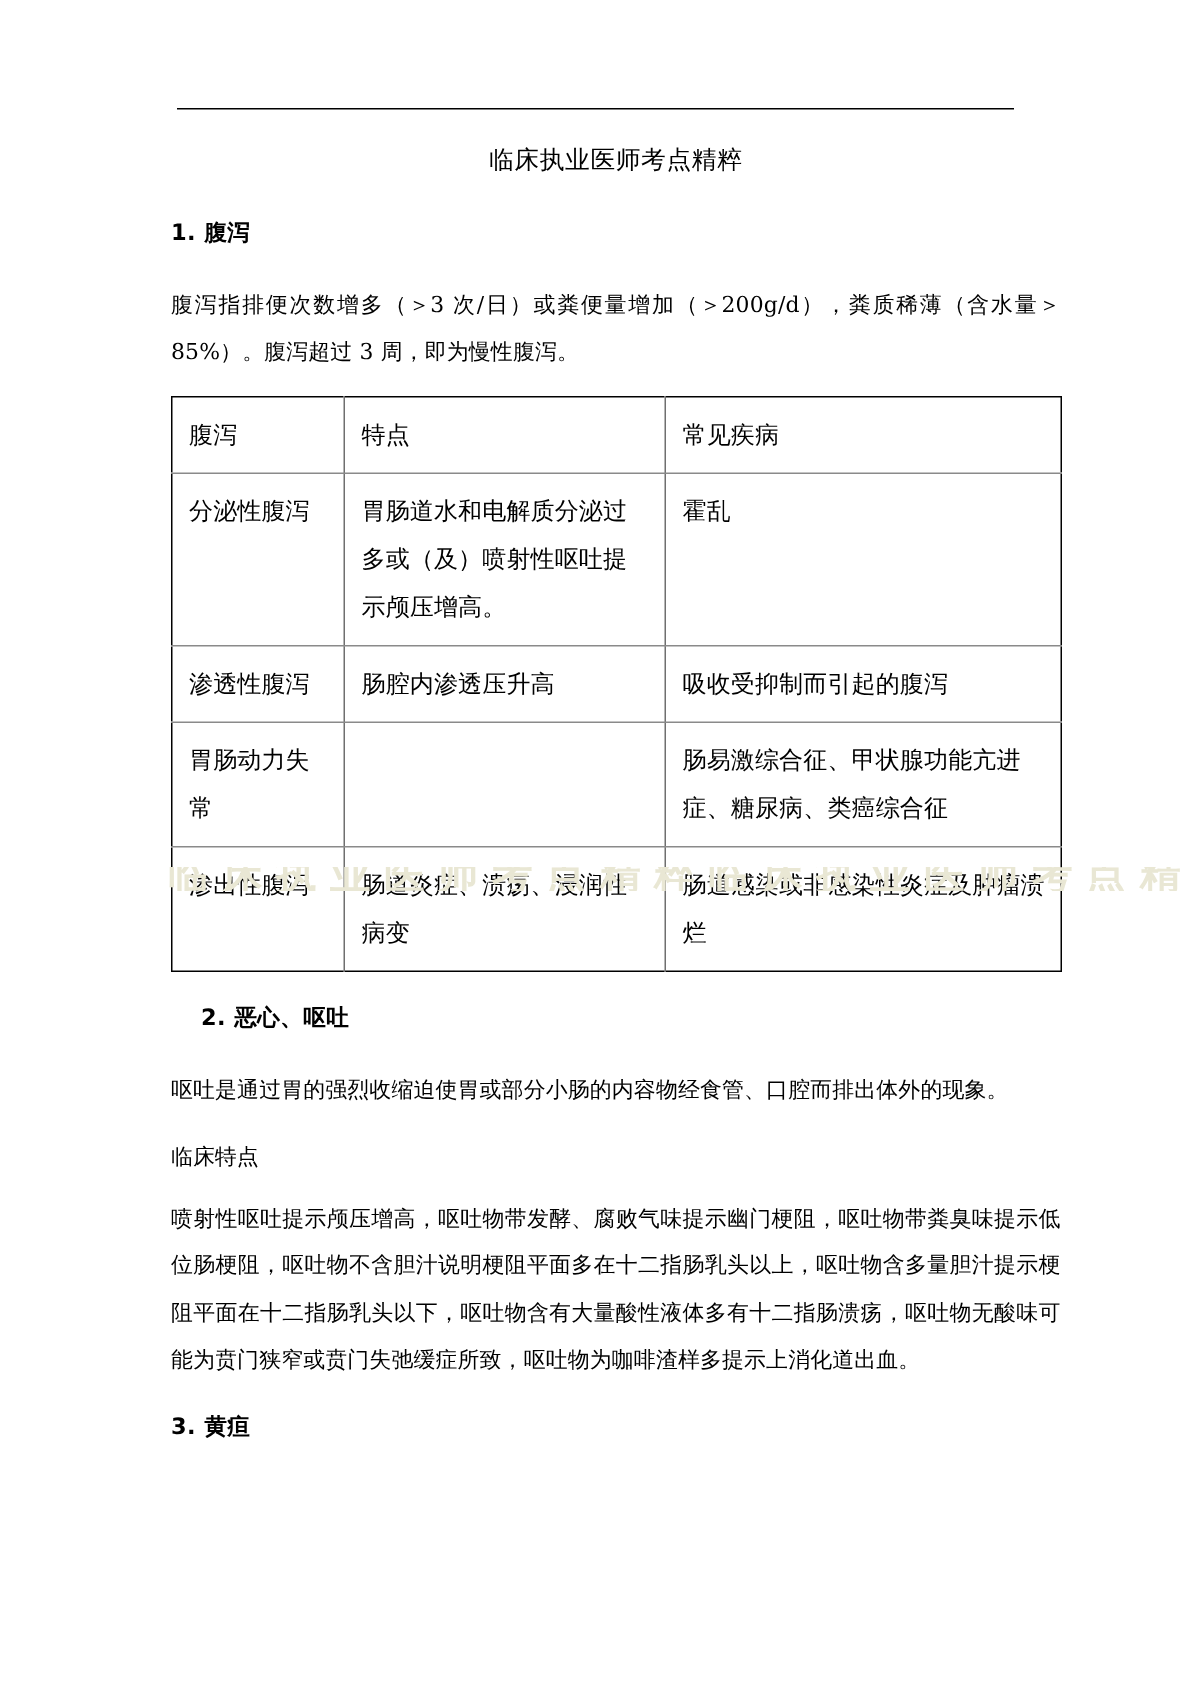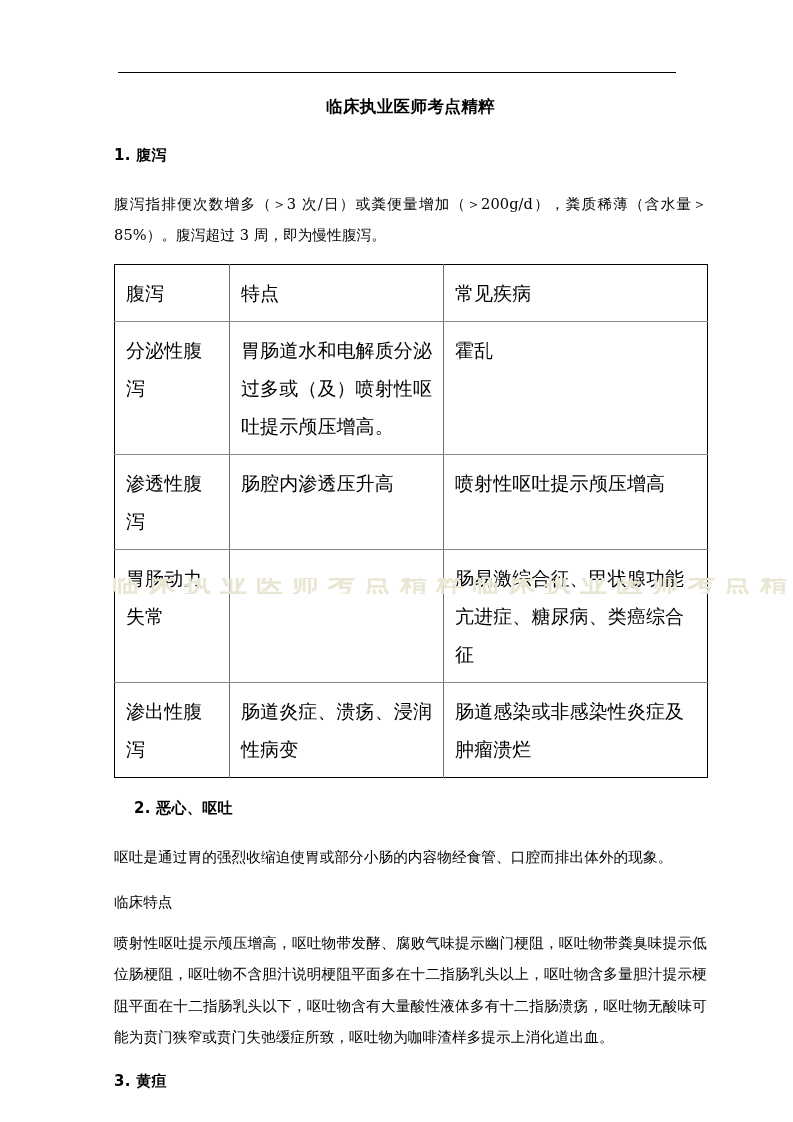--- a/index.html
+++ b/index.html
@@ -37,21 +37,21 @@
   
   .content {
     position: absolute;
     left: 114px;
     top: 95px;
     width: 593px;
   }
 
   .doc-title {
     text-align: center;
-    font-weight: bold;
+    font-weight: normal;
     font-size: 16.5px;
     letter-spacing: 0.4px;
     margin: 0 0 27px 0;
     line-height: 1.4;
     font-family: "DejaVu Sans", "Liberation Sans", sans-serif;
   }
 
   .heading {
     font-weight: bold;
     font-size: 15px;
@@ -85,21 +85,21 @@
     border-collapse: collapse;
     width: 593px;
     table-layout: fixed;
     border: 1.4px solid #000000;
   }
   table.diarrhea td {
     border-right: 1.2px solid #6f6f6f;
     border-bottom: 1.2px solid #8a8a8a;
     vertical-align: top;
     padding: 9px 10px 9px 11px;
-    font-size: 19px;
+    font-size: 16px;
     line-height: 2.0;
     letter-spacing: 0.1px;
   }
   table.diarrhea tr:last-child td { border-bottom: none; }
   table.diarrhea td:last-child { border-right: none; }
 
   table.diarrhea col.c1 { width: 115px; }
   table.diarrhea col.c2 { width: 214px; }
   table.diarrhea col.c3 { width: 264px; }
 
@@ -157,21 +157,21 @@
             <td>常见疾病</td>
           </tr>
           <tr>
             <td>分泌性腹泻</td>
             <td>胃肠道水和电解质分泌过多或（及）喷射性呕吐提示颅压增高。</td>
             <td>霍乱</td>
           </tr>
           <tr>
             <td>渗透性腹泻</td>
             <td>肠腔内渗透压升高</td>
-            <td>喷射性呕吐提示颅压增高</td>
+            <td>吸收受抑制而引起的腹泻</td>
           </tr>
           <tr>
             <td>胃肠动力失常</td>
             <td class="cell-empty"></td>
             <td>肠易激综合征、甲状腺功能亢进症、糖尿病、类癌综合征</td>
           </tr>
           <tr>
             <td>渗出性腹泻</td>
             <td>肠道炎症、溃疡、浸润性病变</td>
             <td>肠道感染或非感染性炎症及肿瘤溃烂</td>

